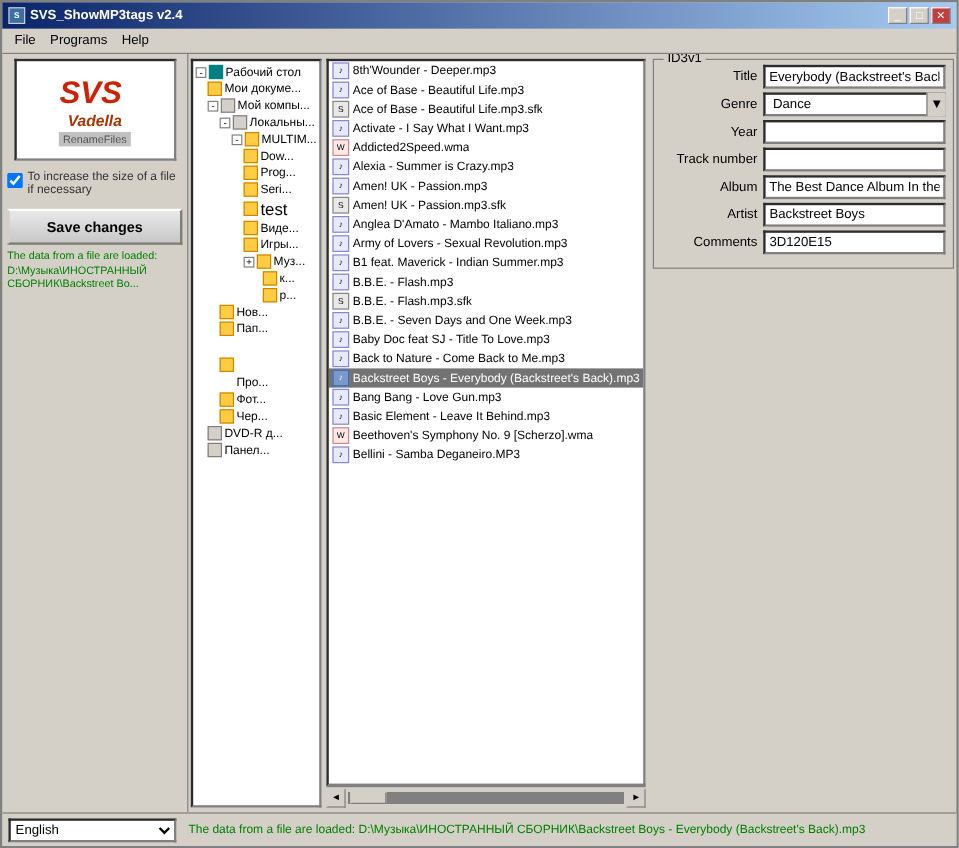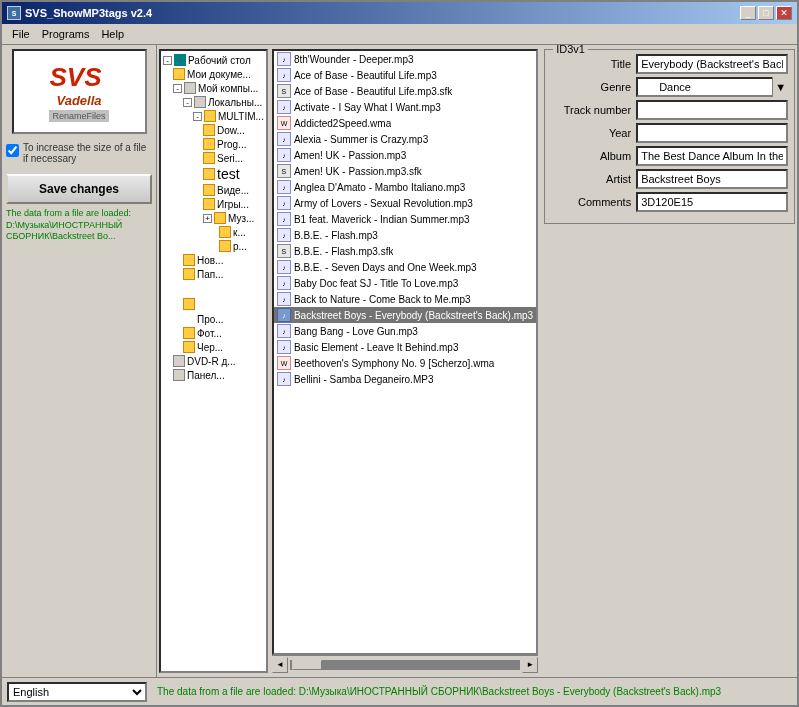--- a/index.html
+++ b/index.html
@@ -27,21 +27,21 @@
     .indent2 { margin-left: 20px; }
     .indent3 { margin-left: 30px; }
     .indent4 { margin-left: 40px; }
     .file-item { display: flex; align-items: center; gap: 3px; padding: 1px 3px; cursor: pointer; white-space: nowrap; overflow: hidden; }
     .file-item.selected { background: #737373; color: white; }
     .file-name { font-size: 10px; overflow: hidden; text-overflow: ellipsis; }
     .form-row { display: flex; align-items: center; margin-bottom: 3px; }
     .form-label { text-align: right; min-width: 80px; margin-right: 5px; font-size: 11px; }
     .form-input { flex: 1; height: 20px; border: 2px inset #808080; background: white; padding: 1px 3px; font-size: 11px; }
     .select-wrapper { flex: 1; position: relative; display: flex; }
-    .select-wrapper select { flex: 1; height: 20px; border: 2px inset #808080; background: white; padding: 0 17px; font-size: 11px; }
+    .select-wrapper select { flex: 1; height: 20px; border: 2px inset #808080; background: white; padding: 0 2px; font-size: 11px; }
     .select-arrow { position: absolute; right: 0; top: 0; bottom: 0; width: 16px; background: #d4d0c8; border-left: 1px solid #808080; display: flex; align-items: center; justify-content: center; pointer-events: none; }
   </style>
 </head>
 <body>
 
 <div class="window">
 
   <div class="title-bar">
     <div class="title-bar-text">
       <div style="width:14px;height:14px;background:#3a6ea5;border:1px solid #ccc;display:flex;align-items:center;justify-content:center;">
@@ -295,25 +295,25 @@
             <div class="form-row">
               <span class="form-label">Genre</span>
               <div class="select-wrapper">
                 <select>
                   <option>Dance</option>
                 </select>
                 <span class="select-arrow">▼</span>
               </div>
             </div>
             <div class="form-row">
+              <span class="form-label">Year</span>
+              <input type="text" class="form-input" value="" style="">
+            </div>
+            <div class="form-row">
               <span class="form-label">Track number</span>
-              <input type="text" class="form-input" value="" style="">
-            </div>
-            <div class="form-row">
-              <span class="form-label">Year</span>
               <input type="text" class="form-input" value="" style="">
             </div>
             <div class="form-row">
               <span class="form-label">Album</span>
               <input type="text" class="form-input" value="The Best Dance Album In the Wo" style="">
             </div>
             <div class="form-row">
               <span class="form-label">Artist</span>
               <input type="text" class="form-input" value="Backstreet Boys" style="">
             </div>

